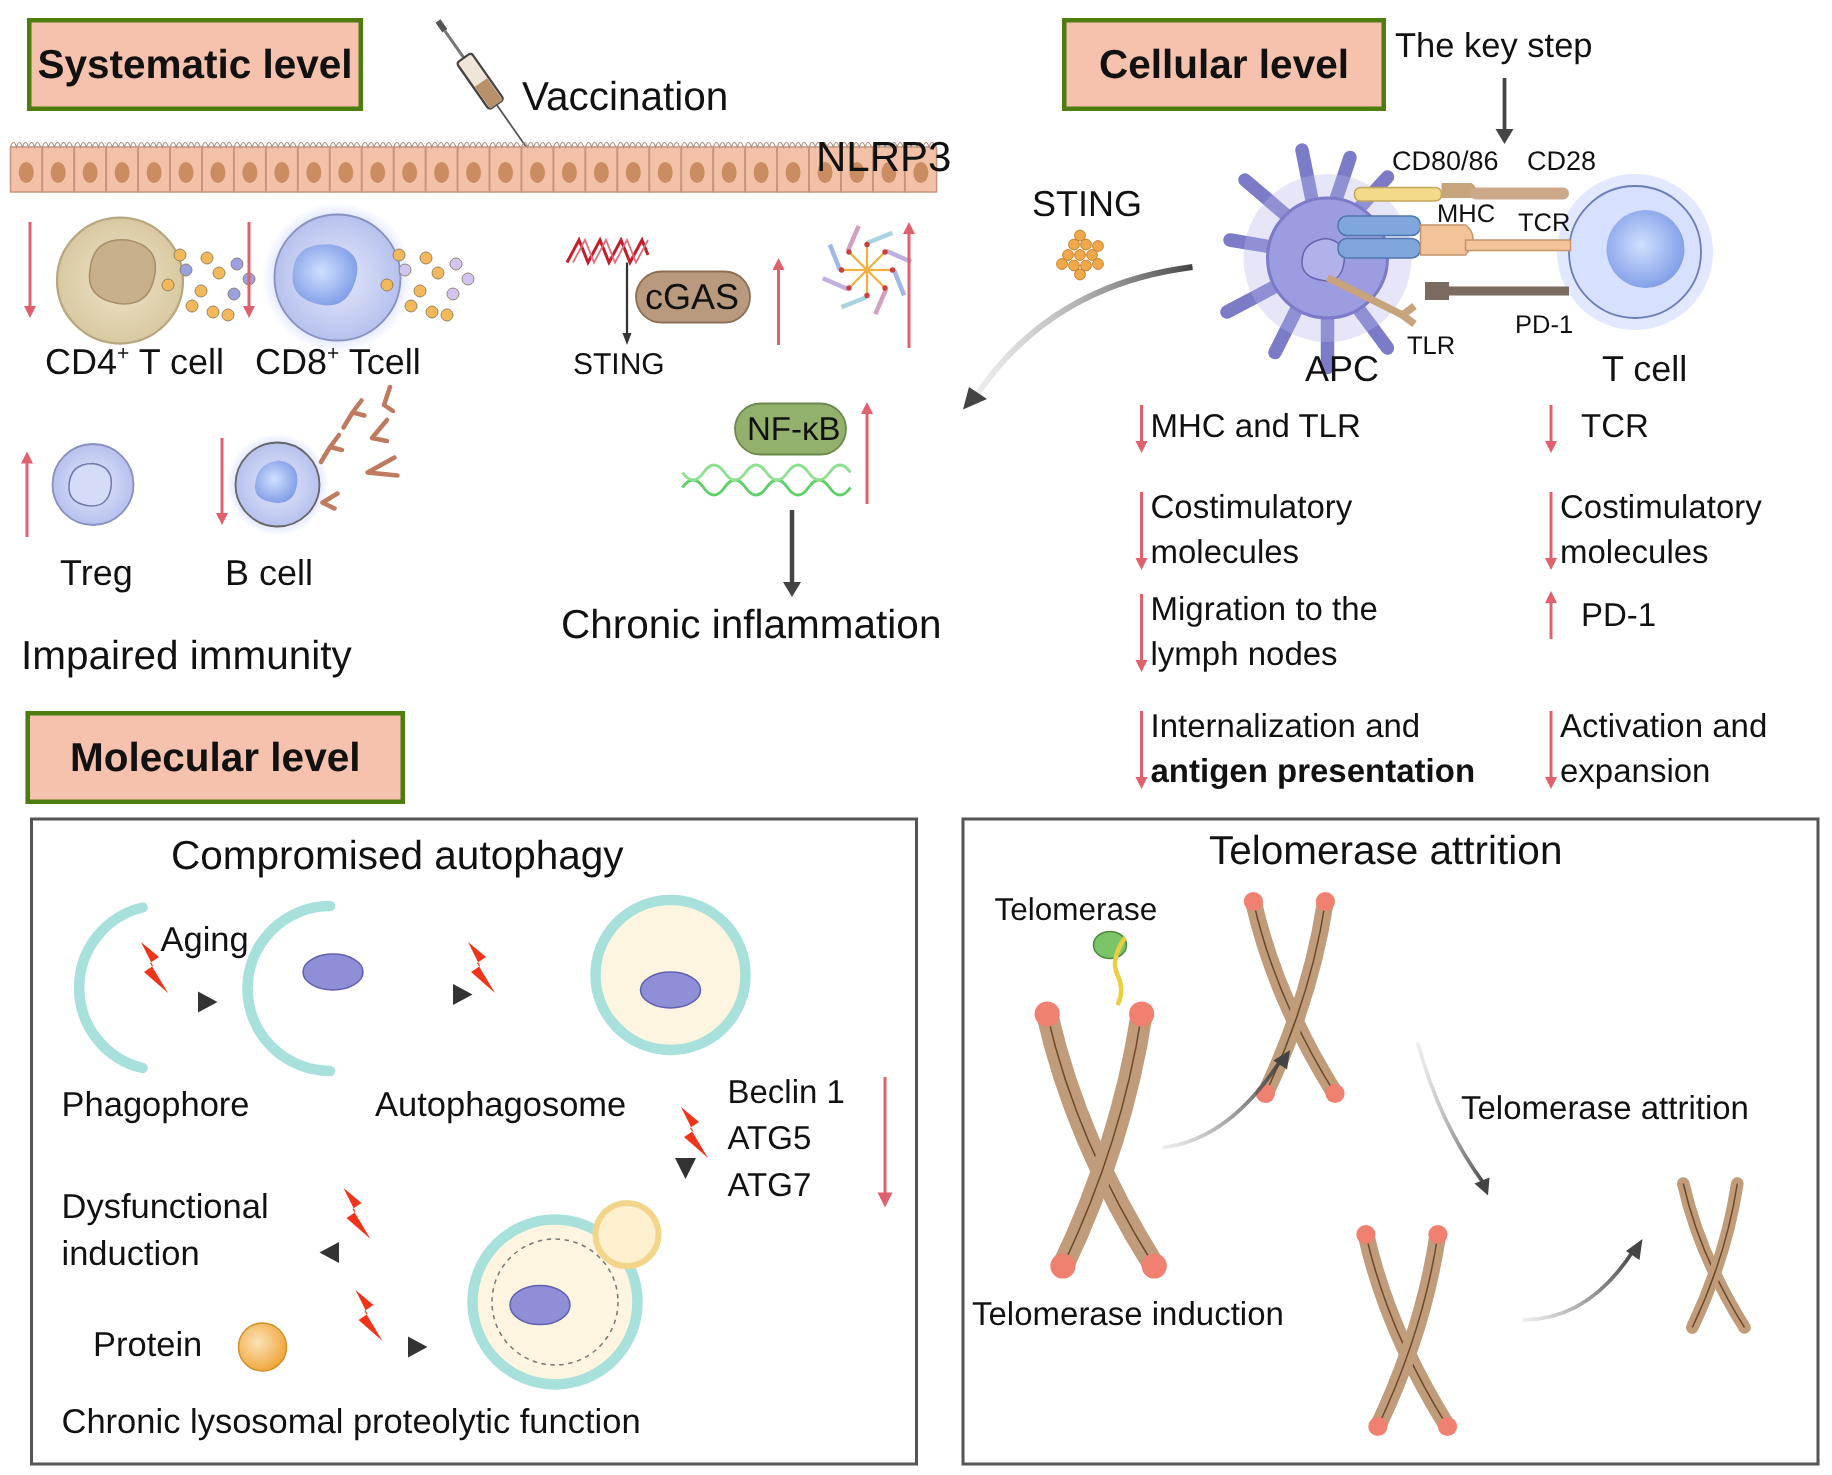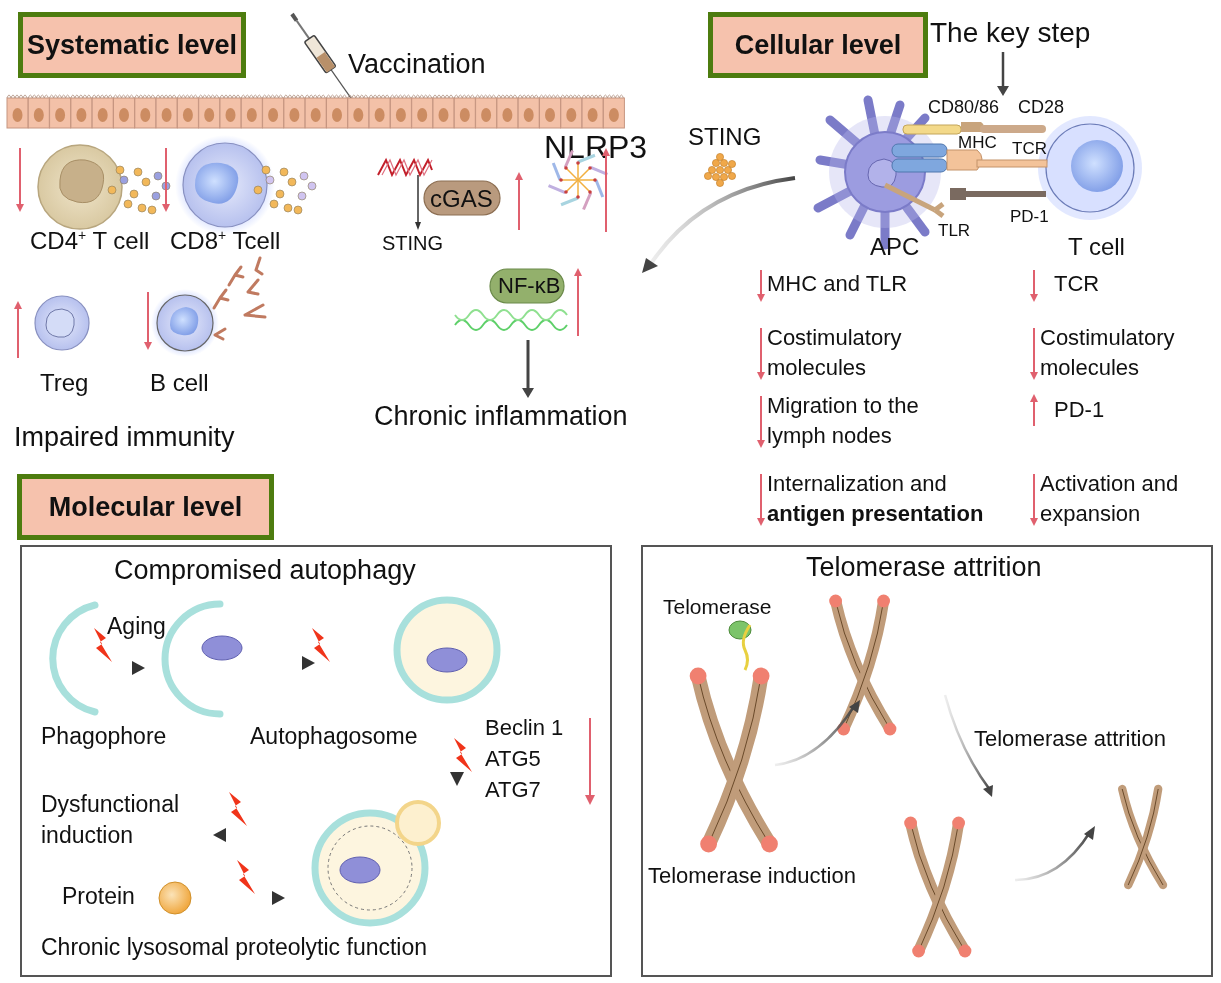--- a/index.html
+++ b/index.html
@@ -1,17 +1,17 @@
 <!DOCTYPE html>
 <html><head>
 <meta charset="utf-8">
 <style>
   html,body{margin:0;padding:0;background:#fff;}
   body{width:1221px;height:983px;position:relative;overflow:hidden;font-family:"Liberation Sans",sans-serif;color:#111;}
-  .label-box{position:absolute;background:#f6c2ad;border:5px solid #4d7c0f;font-weight:bold;font-size:27px;display:flex;align-items:center;justify-content:center;}
+  .label-box{position:absolute;background:#f6c2ad;border:3px solid #4d7c0f;font-weight:bold;font-size:27px;display:flex;align-items:center;justify-content:center;}
   .t{position:absolute;white-space:nowrap;line-height:1.1;}
   .panel{position:absolute;border:2px solid #555;background:#fff;}
   svg{position:absolute;left:0;top:0;overflow:visible;}
 </style>
 </head>
 <body>
 
 <div class="label-box" style="left:18px;top:12px;width:218px;height:56px;">
   <span>Systematic level</span>
 </div>
@@ -230,21 +230,21 @@
   <path d="M382,175 l8,-15 l6,15 l8,-15 l6,15 l8,-15 l6,15 l8,-15" stroke="#e07080" stroke-width="1.2" fill="none"></path>
   <line x1="418" y1="175" x2="418" y2="227" stroke="#333" stroke-width="1.5"></line>
     <path d="M415,222 L418,230 L421,222z" fill="#333"></path>
   <rect x="424" y="181" width="76" height="34" rx="17" fill="#b99a7e" stroke="#8c6e52" stroke-width="1.2"></rect>
   <line x1="519" y1="176" x2="519" y2="230" stroke="#e0606e" stroke-width="2"></line>
     <path d="M515,180 L519,172 L523,180z" fill="#e0606e"></path>
 </svg>
 <div class="t" style="left:430px;top:186px;font-size:24px;">cGAS</div>
 <div class="t" style="left:382px;top:232px;font-size:20px;">STING</div>
 
-<div class="t" style="left:544px;top:90px;font-size:32px;margin-top:40px;">NLRP3</div>
+<div class="t" style="left:544px;top:90px;font-size:28px;">NLRP3</div>
 <svg width="1221" height="983">
   <g id="nlrp3" transform="translate(578,180)">
       <line x1="0" y1="0" x2="16" y2="0" stroke="#f2b040" stroke-width="1.5"></line>
       <line x1="18" y1="0" x2="24.76006844729035" y2="16.93927420185106" stroke="#9fb8e8" stroke-width="3"></line>
       <circle cx="17" cy="0" r="1.8" fill="#c84040"></circle>
       <line x1="0" y1="0" x2="11.313708498984761" y2="11.31370849898476" stroke="#f2b040" stroke-width="1.5"></line>
       <line x1="12.727922061357857" y1="12.727922061357855" x2="5.5301366452148475" y2="29.485887958229306" stroke="#d4a0c0" stroke-width="3"></line>
       <circle cx="12.020815280171309" cy="12.020815280171307" r="1.8" fill="#c84040"></circle>
       <line x1="0" y1="0" x2="9.797174393178826e-16" y2="16" stroke="#f2b040" stroke-width="1.5"></line>
       <line x1="1.102182119232618e-15" y1="18" x2="-16.93927420185106" y2="24.76006844729035" stroke="#a8d4e0" stroke-width="3"></line>
@@ -297,21 +297,21 @@
       <circle cx="0" cy="-13" r="3.6" fill="#f0a84a" stroke="#c07820" stroke-width="0.6"></circle>
       <circle cx="12" cy="6" r="3.6" fill="#f0a84a" stroke="#c07820" stroke-width="0.6"></circle>
     </g>
   <path d="M795,178 Q700,190 650,265" stroke="url(#fadeGrey)" stroke-width="4" fill="none"></path>
   <path d="M642,273 L646,258 L658,266z" fill="#444"></path>
 </svg>
 
 <div class="label-box" style="left:708px;top:12px;width:210px;height:56px;justify-content:center;">
   <span>Cellular level</span>
 </div>
-<div class="t" style="left:930px;top:18px;font-size:28px;">The key step</div>
+<div class="t" style="left:930px;top:18px;font-size:23px;">The key step</div>
 <svg width="1221" height="983">
   <line x1="1003" y1="52" x2="1003" y2="90" stroke="#444" stroke-width="2.5"></line>
     <path d="M997,86 L1003,96 L1009,86z" fill="#444"></path>
 
   <g stroke="#7b7bc8" stroke-width="9" stroke-linecap="round" fill="none">
     <path d="M865,150 L830,120"></path>
       <path d="M875,135 L868,100"></path>
       <path d="M890,135 L900,105"></path>
       <path d="M905,140 L925,118"></path>
     <path d="M850,165 L820,160"></path>

